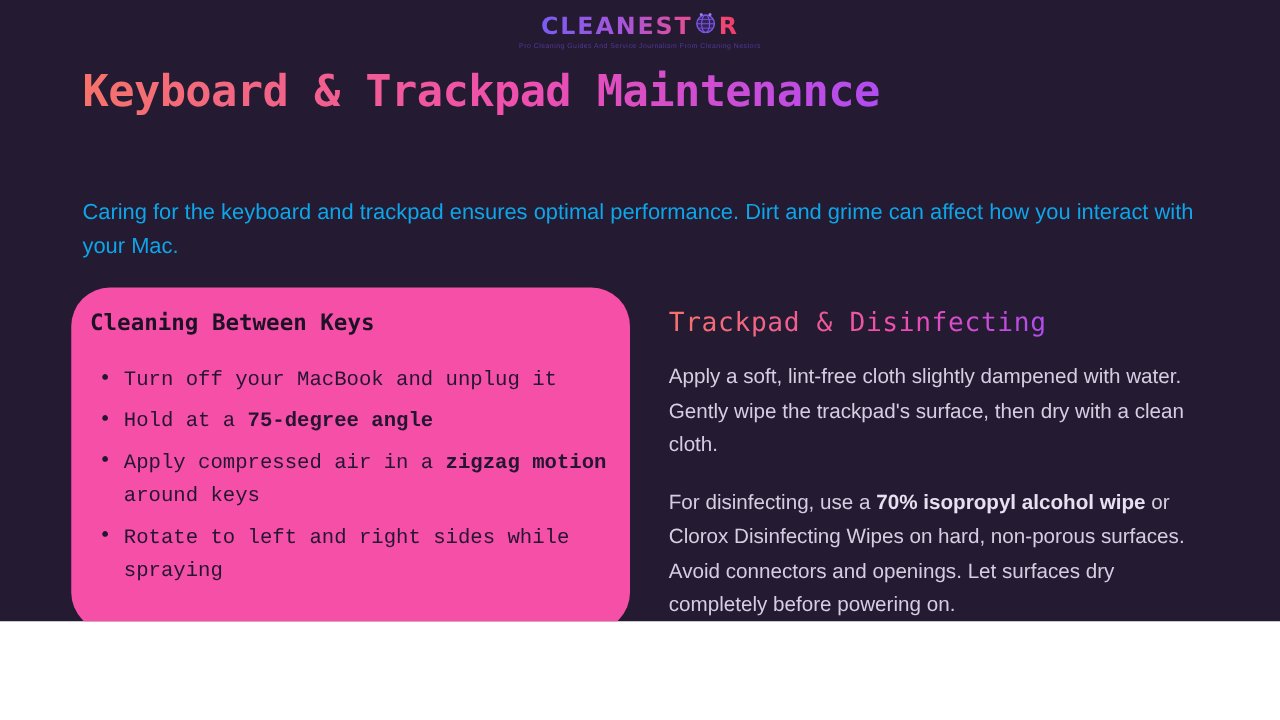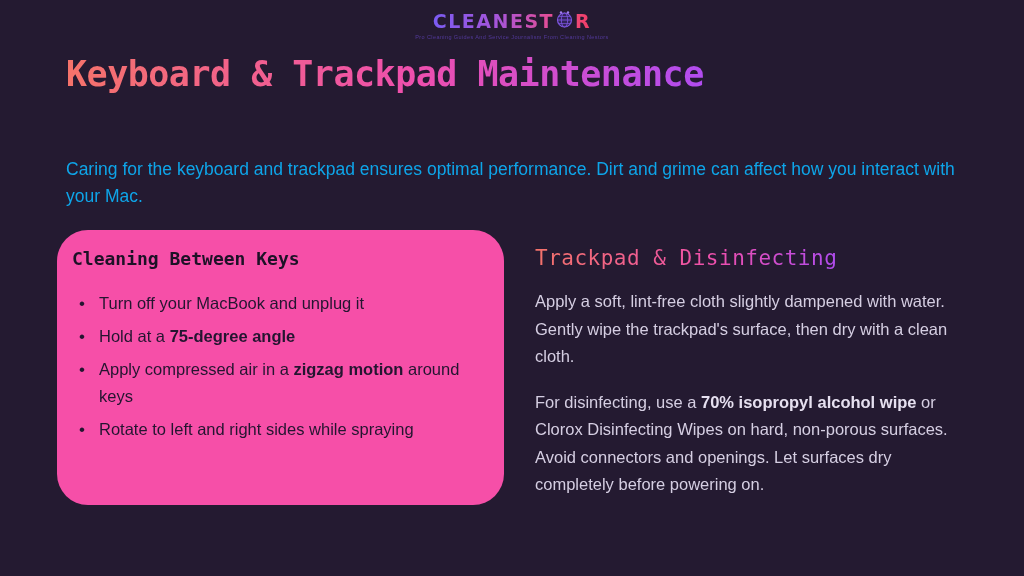--- a/index.html
+++ b/index.html
@@ -2,21 +2,21 @@
 <html><head>
 <meta charset="utf-8">
 <style>
   * { margin: 0; padding: 0; box-sizing: border-box; }
   html, body { width: 1024px; height: 576px; }
   body { font-family: "Liberation Sans", sans-serif; }
 
   .slide {
     position: relative;
     width: 1024px;
-    height: 576px;
+    height: 497px;
     background: #241a31;
     overflow: hidden;
   }
 
   
   .logo-wrap {
     position: absolute;
     top: 10px;
     left: 0;
     right: 0;
@@ -104,20 +104,21 @@
     list-style: none;
     margin-top: 21px;
   }
   .card-bullets li {
     position: relative;
     padding-left: 27px;
     margin-bottom: 6px;
     font-size: 16.5px;
     line-height: 27px;
     color: #241530;
+    font-family: Liberation Mono, monospace;
   }
   .card-bullets li::before {
     content: "•";
     position: absolute;
     left: 7px;
     top: 0;
     color: #241530;
     font-size: 17px;
   }
   .card-bullets b { font-weight: bold; }

